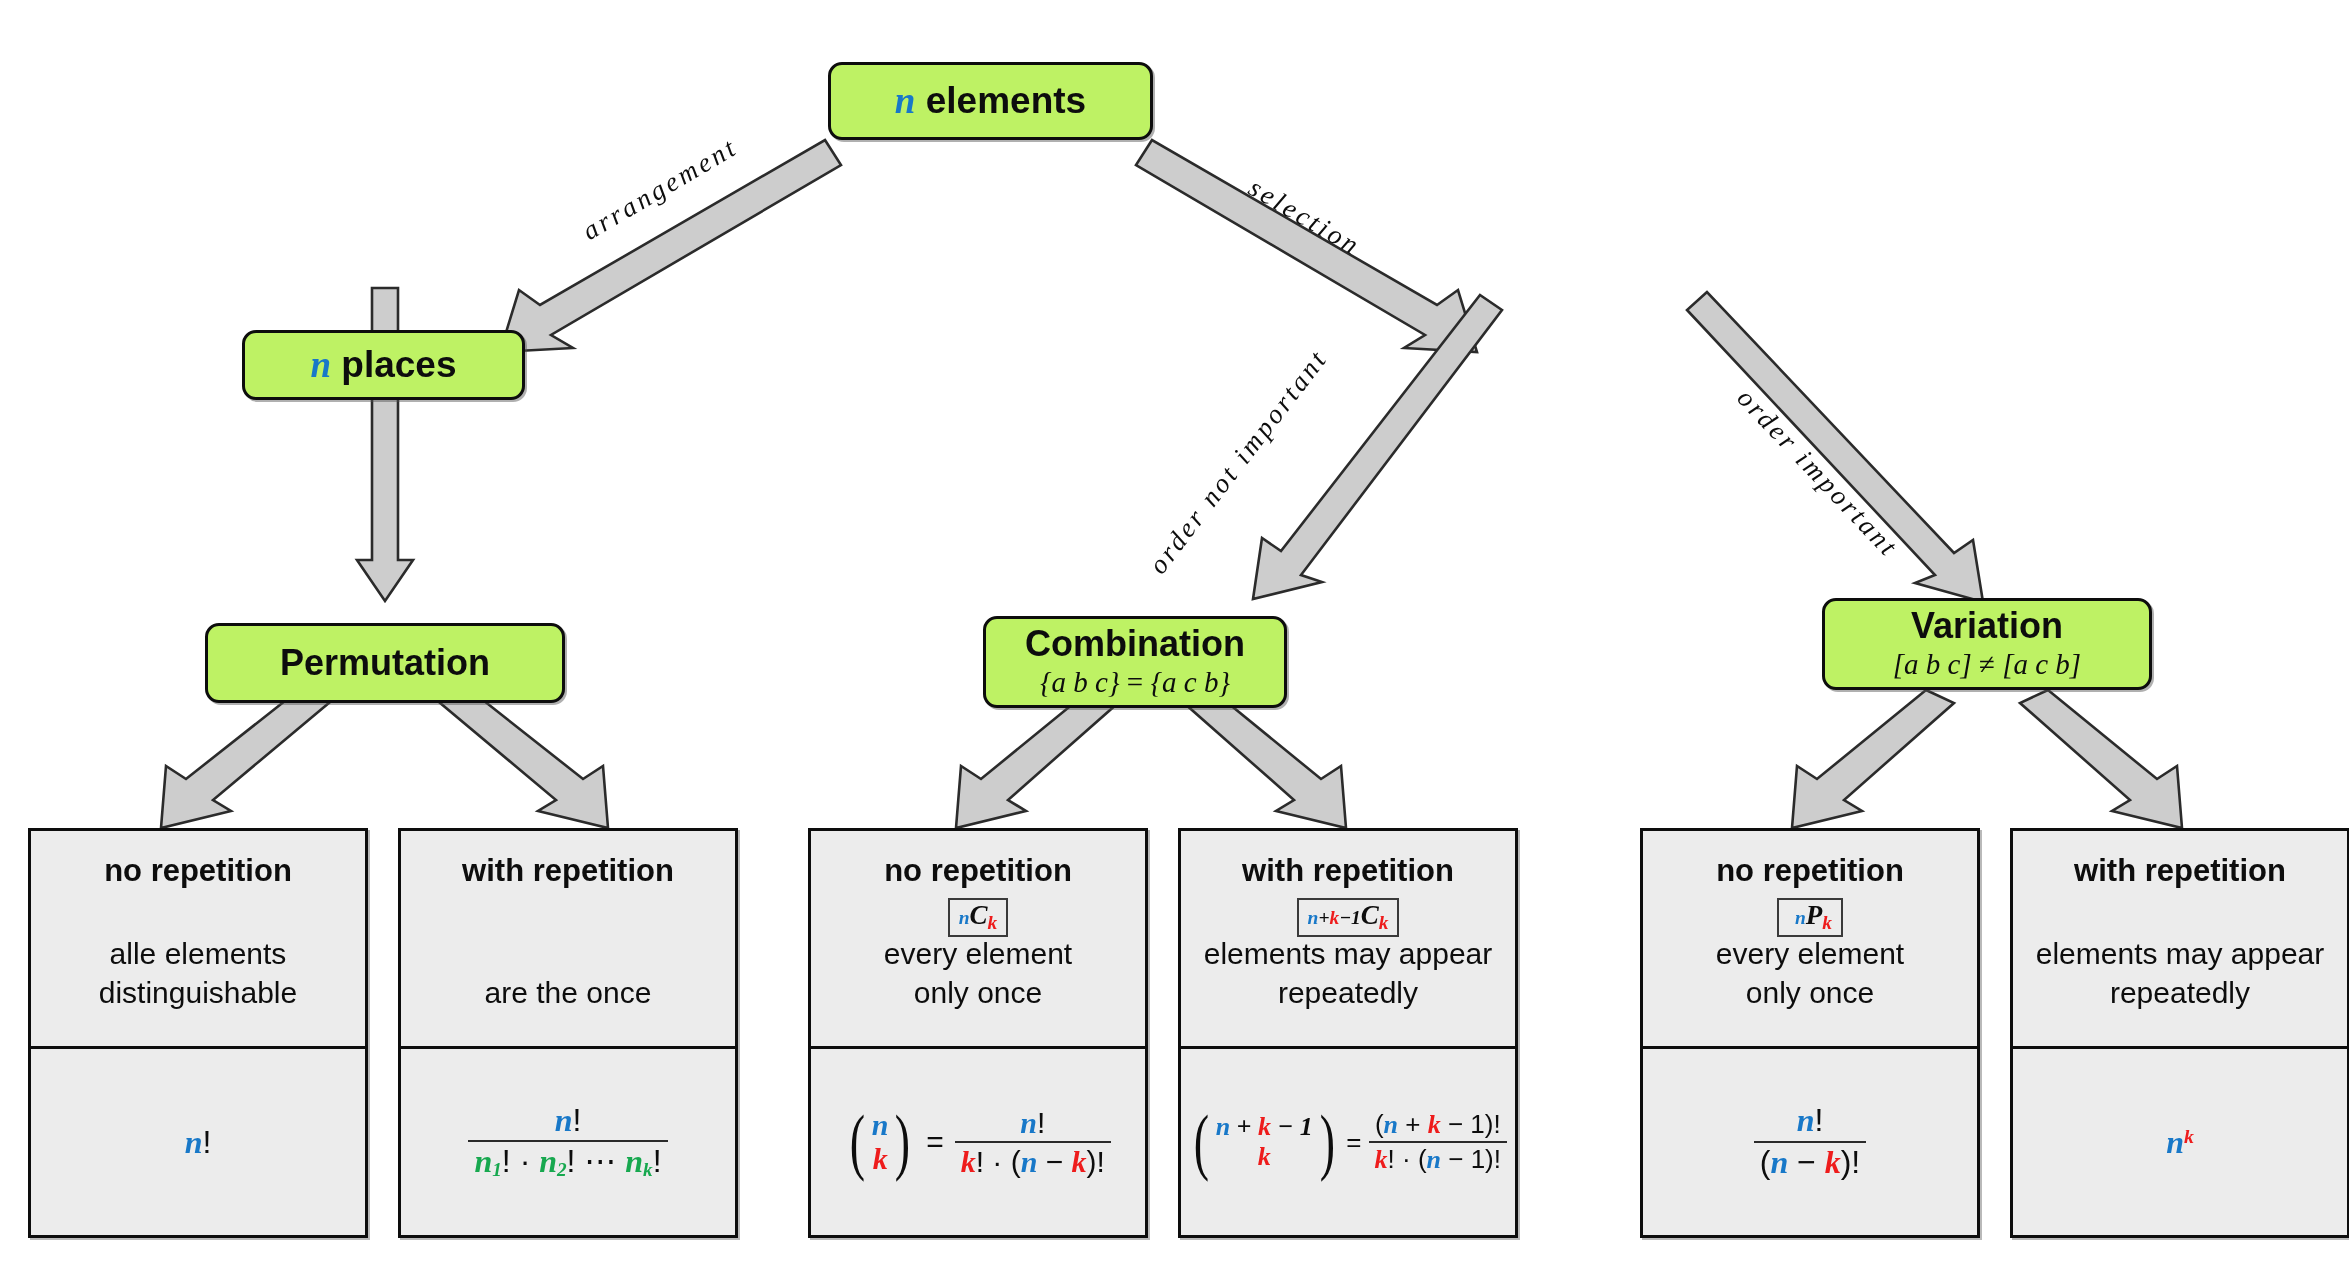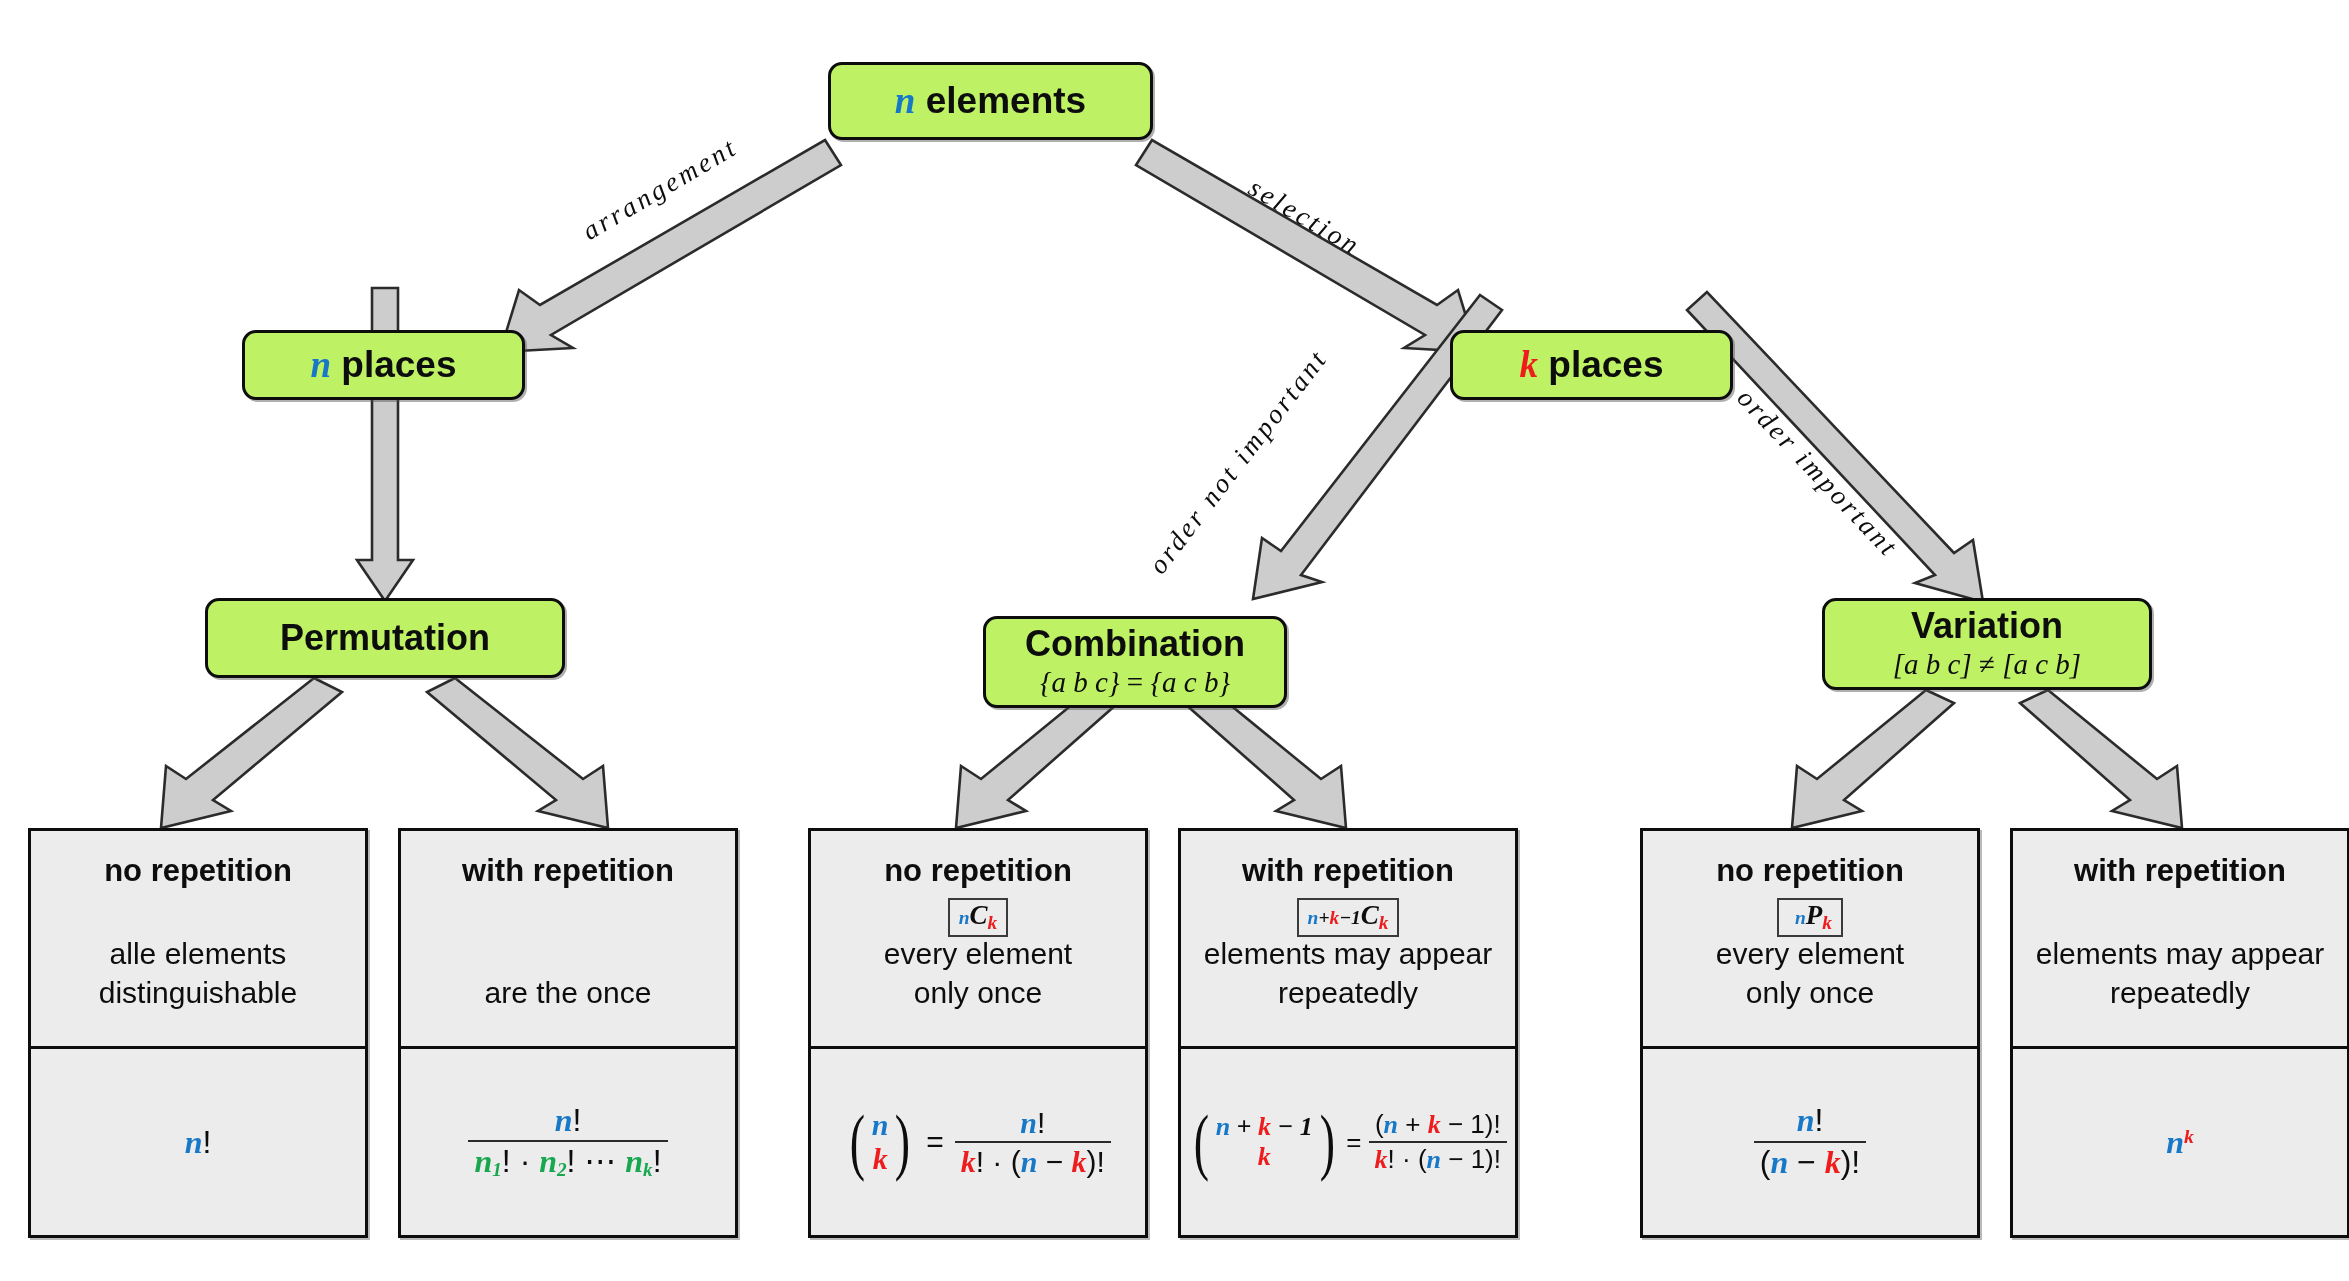--- a/index.html
+++ b/index.html
@@ -179,28 +179,22 @@
     </div>
   </div>
 
   <div class="node n-mid" style="left:242px;top:330px;width:283px;height:70px;">
     <div class="title">
       <span class="mi blue">n</span>
       <span>places</span>
     </div>
   </div>
 
-  <div class="node n-mid" style="left:1450px;top:330px;width:283px;height:70px;">
-    <div class="title">
-      <span class="mi red">k</span>
-      <span>places</span>
-    </div>
-  </div>
-
-  <div class="node n-cat" style="left:205px;top:598px;width:360px;height:80px;">
+
+  <div class="node n-cat" style="left:205px;top:623px;width:360px;height:80px;">
     <div class="title">Permutation</div>
   </div>
 
   <div class="node n-cat" style="left:983px;top:616px;width:304px;height:92px;">
     <div class="title">Combination</div>
     <div class="sub">
       <span>{a b c}</span>
       <span class="op">=</span>
       <span>{a c b}</span>
     </div>

